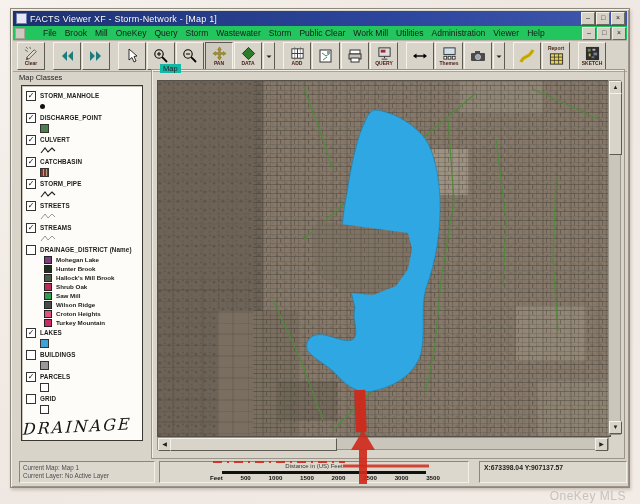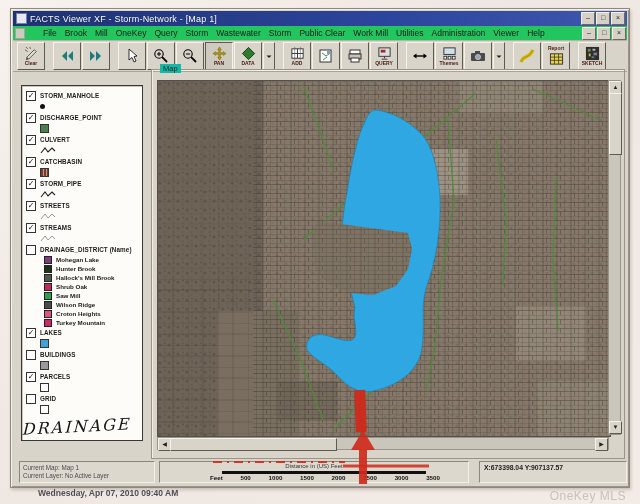--- a/index.html
+++ b/index.html
@@ -279,20 +279,21 @@
               <rect x="4" y="8" width="2" height="3" fill="#c8b840"></rect>
               <rect x="9" y="7" width="4" height="3" fill="#7a7a8a"></rect>
               <rect x="7" y="11" width="3" height="2" fill="#5a7a8a"></rect>
             </svg>
             <span class="tb-label">SKETCH</span>
           </span>
         </span>
       </div>
 
     <div class="left-panel">
+      <div class="panel-title">Map Classes</div>
       <div class="listbox" id="legend-list">
           <div class="leg-row">
             <span class="cb">✓</span>
             <span class="leg-label">STORM_MANHOLE</span>
           </div>
           <div class="leg-symrow">
             <span class="sym-dot"></span>
           </div>
           <div class="leg-row">
             <span class="cb">✓</span>
@@ -525,15 +526,14 @@
   </div>
 
   <svg class="red-dash" viewBox="0 0 235 18">
     <line x1="8" y1="7" x2="140" y2="7" stroke="#cf2a1b" stroke-width="2.2" stroke-dasharray="9 5 2 5" opacity="0.9"></line>
     <line x1="138" y1="11" x2="224" y2="11" stroke="#cf2a1b" stroke-width="2.8" opacity="0.85"></line>
   </svg>
   <svg class="red-arrow" viewBox="0 0 34 60">
     <path d="M13 58 L13 24 L5 24 L17 4 L29 24 L21 24 L21 58 Z" fill="#cf2a1b" opacity="0.92"></path>
   </svg>
 
-  <div class="date-line">Wednesday, Apr 07, 2010  09:40 AM</div>
   <div class="watermark">OneKey MLS</div>
 </div>
 
 </body></html>

